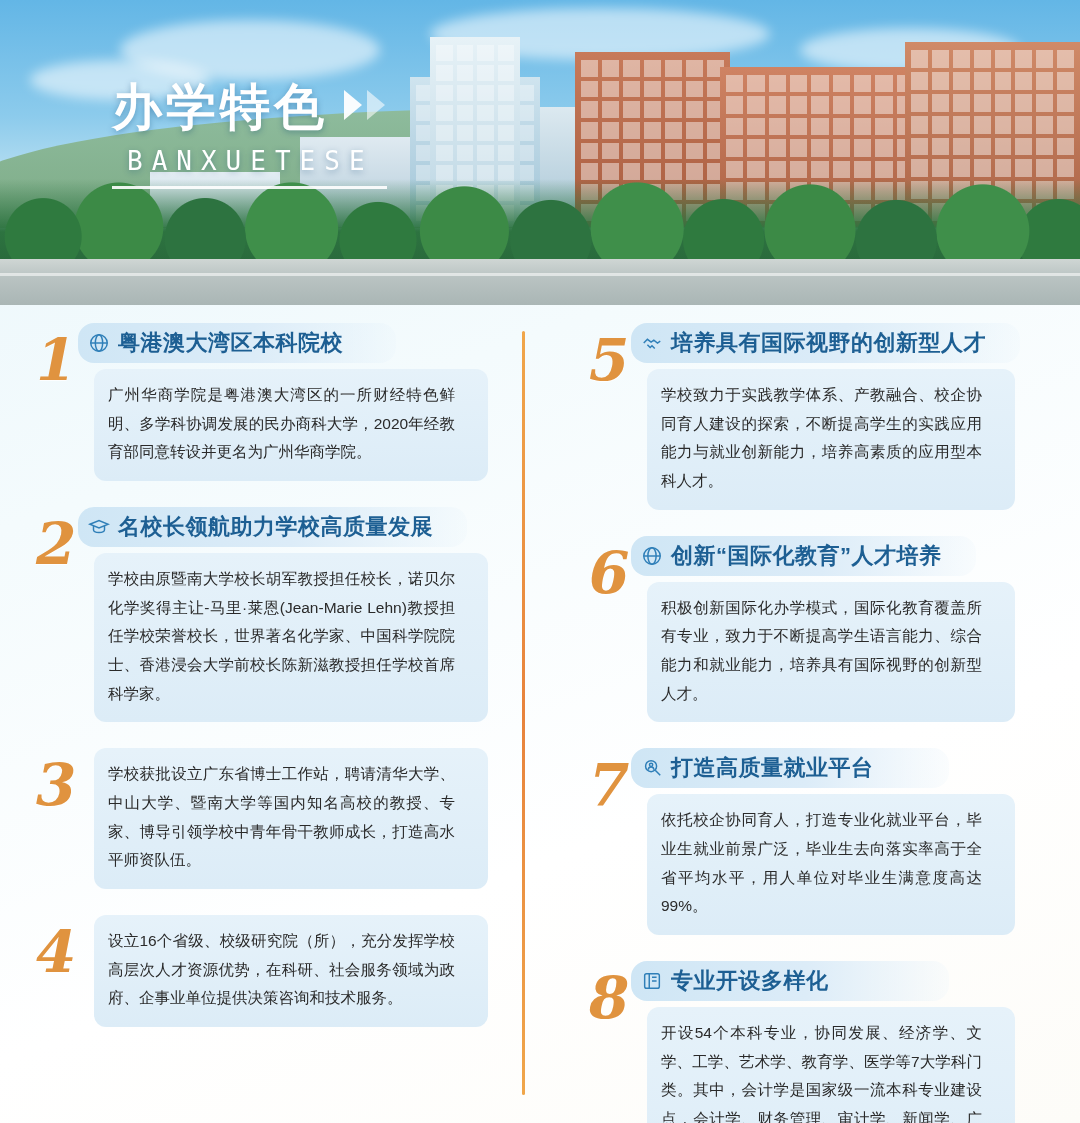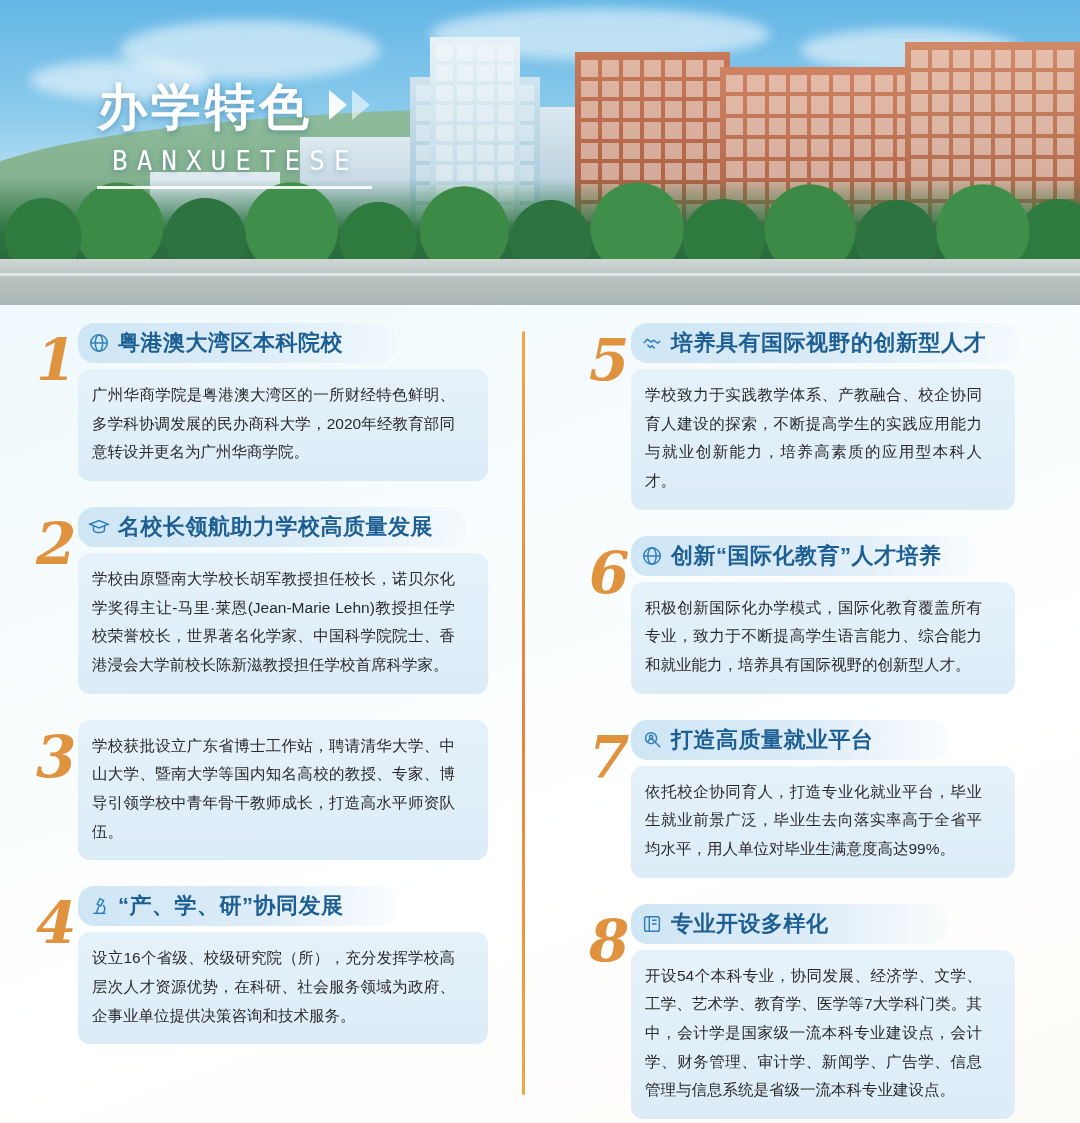--- a/index.html
+++ b/index.html
@@ -121,20 +121,21 @@
   }
 
   
   .hero-title {
     position: absolute;
     left: 72px;
     top: 82px;
     display: flex;
     align-items: flex-start;
     z-index: 5;
+    gap: 15px;
   }
   .title-bar {
     width: 7px;
     background: #ffffff;
     margin-right: 18px;
     border-radius: 2px;
   }
   .title-zh {
     font-size: 50px;
     font-weight: bold;
@@ -241,20 +242,21 @@
   }
   .item-text {
     margin-top: 6px;
     background: linear-gradient(180deg, #e6f2fa 0%, #dcecf7 100%);
     border-radius: 12px;
     padding: 12px 33px 14px 14px;
     font-size: 15.5px;
     line-height: 1.85;
     color: #2a2a2a;
     text-align: justify;
+    margin-left: 16px;
   }
 
   
   .col-right .item-head {
     background: linear-gradient(90deg, #cfe6f5 0%, #dcecf8 55%, rgba(226,240,250,0.15) 100%);
   }
 </style>
 </head>
 <body>
 
@@ -612,31 +614,20 @@
       <div class="item">
         <div class="item-num">3</div>
         <div class="item-body">
           <div class="item-text">学校获批设立广东省博士工作站，聘请清华大学、中山大学、暨南大学等国内知名高校的教授、专家、博导引领学校中青年骨干教师成长，打造高水平师资队伍。</div>
         </div>
       </div>
 
       <div class="item">
         <div class="item-num">4</div>
         <div class="item-body">
-          <div class="item-head">
-            <span class="item-icon">
-              <svg viewBox="0 0 24 24" width="22" height="22" fill="none" stroke="currentColor" stroke-width="1.6">
-                <path d="M6 20h13"></path>
-                  <path d="M9 20l3-8"></path>
-                  <path d="M14 12l-4-2 3-6 4 2-3 6z"></path>
-                  <path d="M16 20a6 6 0 0 0 .5-9"></path>
-              </svg>
-            </span>
-            <span class="item-title">“产、学、研”协同发展</span>
-          </div>
           <div class="item-text">设立16个省级、校级研究院（所），充分发挥学校高层次人才资源优势，在科研、社会服务领域为政府、企事业单位提供决策咨询和技术服务。</div>
         </div>
       </div>
 
     </div>
 
     <div class="divider"></div>
 
     <div class="col col-right">
 

